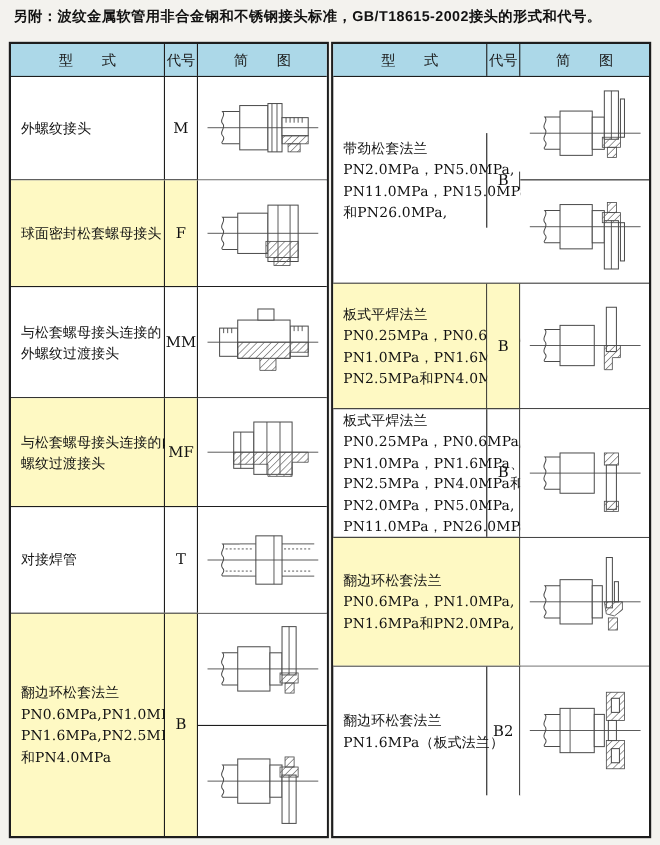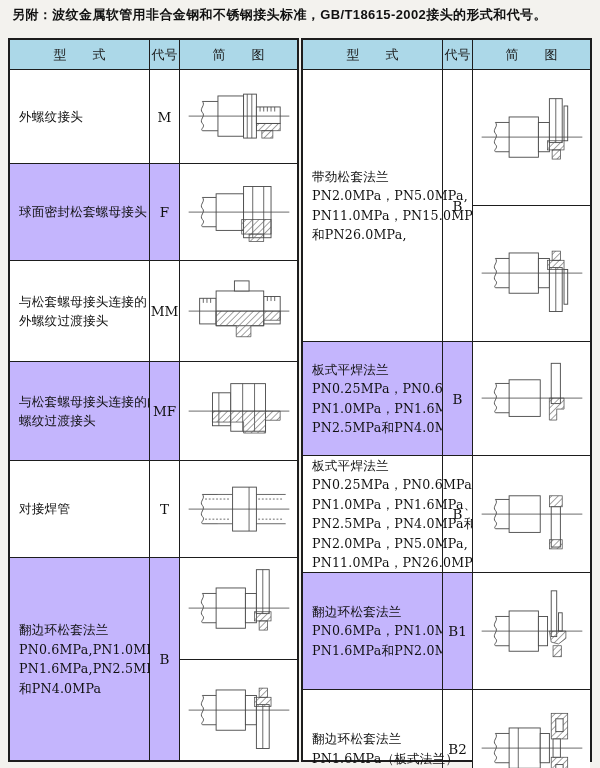--- a/index.html
+++ b/index.html
@@ -33,21 +33,21 @@
   .w-code{width:30px;}
   .w-diag{width:117px;}
   .c-type{flex-direction:column;justify-content:center;align-items:flex-start;
     padding:4px 4px 4px 9px;
     font-family:"DejaVu Serif","Liberation Serif",serif;
     font-size:12.6px;line-height:19.5px;color:#111;letter-spacing:0.2px;}
   .c-code{align-items:center;justify-content:center;
     font-family:"DejaVu Serif","Liberation Serif",serif;
     font-size:13.5px;color:#111;}
   .c-diag{flex-direction:column;background:#fff;}
-  .hl{background:#c4b5fd;}
+  .hl{background:#fef9c3;}
   .sub{flex:1;display:flex;align-items:center;justify-content:center;
     border-bottom:1px solid #1d1d1d;min-height:0;overflow:hidden;}
   .sub:last-child{border-bottom:none;}
   .sub svg{display:block;width:108px;max-height:96%;}
   .tline{white-space:nowrap;}
 </style>
 </head>
 <body>
 
 <div class="title">另附：波纹金属软管用非合金钢和不锈钢接头标准，GB/T18615-2002接头的形式和代号。</div>
@@ -242,21 +242,21 @@
         </div>
       </div>
     </div>
   </div>
 <div class="tbl" id="table-right">
     <div class="row hrow">
       <div class="cell hcell w-type">型　　式</div>
       <div class="cell hcell w-code">代号</div>
       <div class="cell hcell w-diag">简　　图</div>
     </div>
-    <div class="row" style="height: 272px;">
+    <div class="row" style="height: 188px; align-items: center;">
       <div class="cell c-type w-type">
         <div class="tline">带劲松套法兰</div>
         <div class="tline">PN2.0MPa，PN5.0MPa,</div>
         <div class="tline">PN11.0MPa，PN15.0MPa,</div>
         <div class="tline">和PN26.0MPa,</div>
       </div>
       <div class="cell c-code w-code">B</div>
       <div class="cell c-diag w-diag">
         <div class="sub">
           <svg viewBox="0 0 118 92" preserveAspectRatio="xMidYMid meet" role="img">
@@ -348,21 +348,20 @@
           </svg>
         </div>
       </div>
     </div>
     <div class="row" style="height: 117px;">
       <div class="cell c-type w-type hl">
         <div class="tline">翻边环松套法兰</div>
         <div class="tline">PN0.6MPa，PN1.0MPa,</div>
         <div class="tline">PN1.6MPa和PN2.0MPa,</div>
       </div>
-      <div class="cell c-code w-code hl">B1</div>
       <div class="cell c-diag w-diag">
         <div class="sub">
           <svg viewBox="0 0 118 92" preserveAspectRatio="xMidYMid meet" role="img">
     <defs>
               <pattern id="h11" width="5" height="5" patternUnits="userSpaceOnUse" patternTransform="rotate(45)">
       <line x1="0" y1="0" x2="0" y2="5" stroke="#666" stroke-width="1.3"></line>
     </pattern>
             </defs>
             <path d="M36,30 L19,30 C23,34 15,38 19,42 C23,46 15,50 19,54 C23,58 16,60 19,62 L36,62" fill="#fff" stroke="#4a4a4a" stroke-width="1"></path>
             <rect x="34" y="24" width="32" height="44" fill="#fff" stroke="#4a4a4a" stroke-width="1"></rect>

